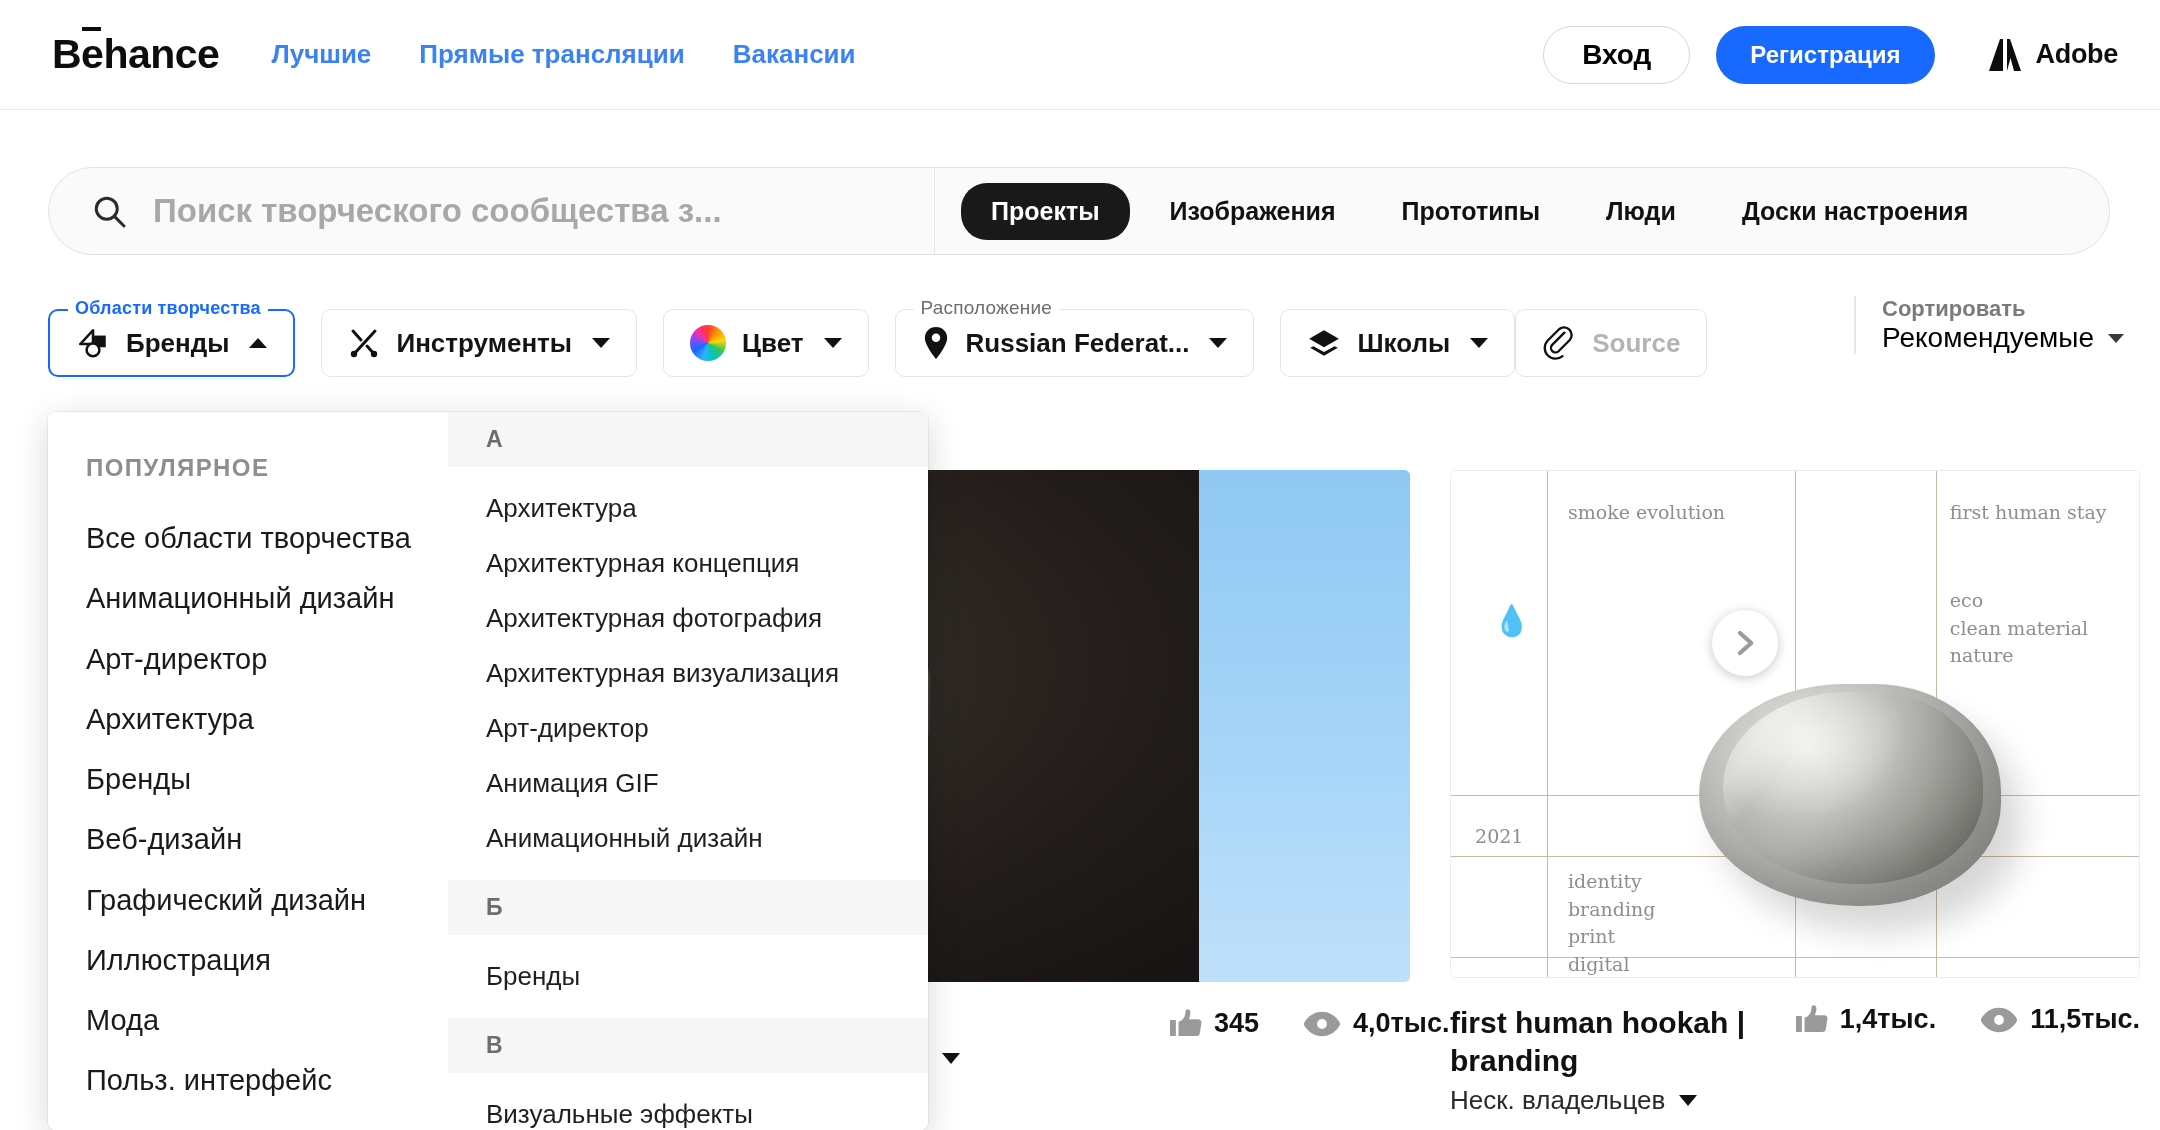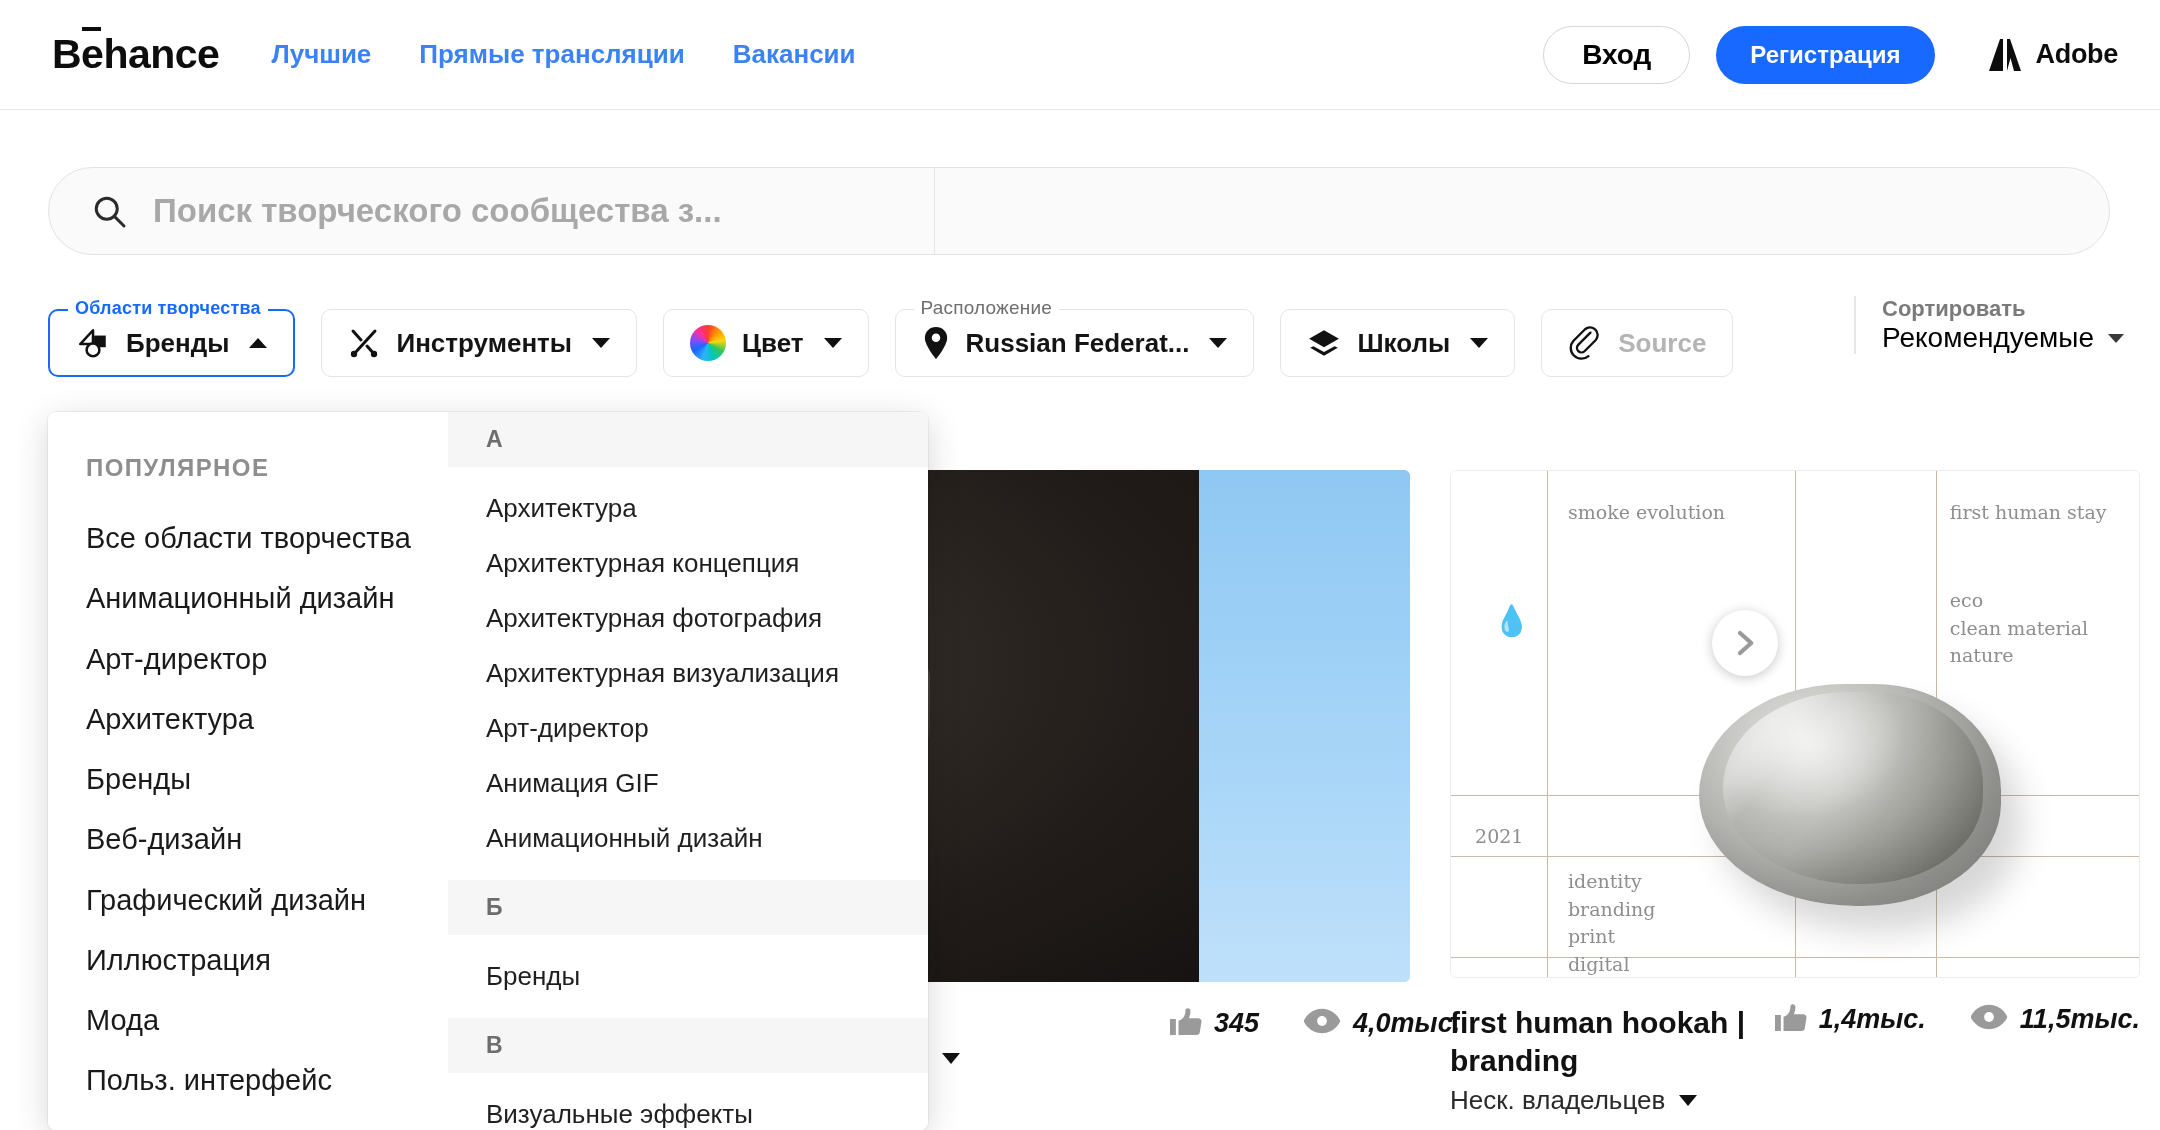--- a/index.html
+++ b/index.html
@@ -119,21 +119,21 @@
   .sort-label { font-size: 22px; font-weight: 700; color: #7a7a7a; }
   .sort-value { font-size: 28px; color: #000000; display:flex; align-items:center; gap:14px; }
   .caret-sm { width: 0; height: 0; border-left: 8px solid transparent;
               border-right: 8px solid transparent; border-top: 9px solid #3a3a3a; }
 
   
   .cards { position: absolute; top: 470px; left: 0; width: 2160px; height: 660px; }
   .card { position: absolute; top: 0; }
   .card-thumb { width: 100%; border-radius: 6px; overflow: hidden; position: relative; }
   .card-meta { display: flex; align-items: center; gap: 18px; margin-top: 26px; }
-  .metric { display: flex; align-items: flex-start; gap: 12px; font-style: italic; }
+  .metric { display: flex; align-items: center; gap: 12px; }
   .metric-val { font-size: 27px; font-weight: 700; color: #111; }
   .card-title { font-size: 30px; font-weight: 700; color: #111; line-height: 1.28; }
   .card-owner { font-size: 26px; color: #2a2a2a; display: flex; align-items: center; gap: 14px; margin-top: 4px; }
   .caret-owner { width:0;height:0;border-left:9px solid transparent;border-right:9px solid transparent;border-top:11px solid #111; }
 
   
   .art2 { position: relative; width: 100%; height: 100%; background: #fff; }
   .art2 .vline { position: absolute; top: 0; bottom: 0; width: 1px; background: #c9b9a6; }
   .art2 .hline { position: absolute; left: 0; right: 0; height: 1px; background: #c9b9a6; }
   .art2 .lbl { position: absolute; font-family: "DejaVu Serif", serif; font-size: 19px; color: #8e8e8e; line-height: 1.45; white-space: nowrap; }
@@ -224,20 +224,27 @@
 
   <div class="searchrow">
     <div class="searchbar">
       <div class="search-input-zone">
         <svg width="36" height="36" viewBox="0 0 24 24" fill="none">
           <circle cx="10.5" cy="10.5" r="7" stroke="#2b2b2b" stroke-width="2"></circle>
           <line x1="15.6" y1="15.6" x2="22" y2="22" stroke="#2b2b2b" stroke-width="2" stroke-linecap="round"></line>
         </svg>
         <span class="search-placeholder">Поиск творческого сообщества з...</span>
       </div>
+      <div class="search-tabs">
+        <span class="stab active">Проекты</span>
+        <span class="stab">Изображения</span>
+        <span class="stab">Прототипы</span>
+        <span class="stab">Люди</span>
+        <span class="stab">Доски настроения</span>
+      </div>
     </div>
   </div>
 
   <div class="filterrow">
 
     <div class="chip active" style="margin-left:48px;text-align:center;">
       <span class="legend">Области творчества</span>
       <svg width="34" height="34" viewBox="0 0 32 32">
         <path d="M4 17 L16 4 L16 17 Z" fill="none" stroke="#111" stroke-width="2.4" stroke-linejoin="round"></path>
         <rect x="17" y="9" width="11" height="11" fill="#111"></rect>
@@ -277,21 +284,21 @@
 
     <div class="chip" style="margin-left:26px;">
       <svg width="34" height="34" viewBox="0 0 32 32">
         <path d="M16 4 L30 12 L16 20 L2 12 Z" fill="#111"></path>
         <path d="M6 19 L16 24.5 L26 19 L29 20.5 L16 28 L3 20.5 Z" fill="#111"></path>
       </svg>
       <span class="chip-label">Школы</span>
       <span class="caret"></span>
     </div>
 
-    <div class="chip muted" style="margin-left:26px;gap:16px;">
+    <div class="chip muted" style="gap:16px;">
       <svg width="34" height="34" viewBox="0 0 32 32" fill="none">
         <path d="M24 9 L11.5 21.5 a4.6 4.6 0 0 0 6.5 6.5 L29.5 16.5 a7.8 7.8 0 0 0 -11 -11 L6.5 17.5 a11 11 0 0 0 15.5 15.5" stroke="#111" stroke-width="2.4" stroke-linecap="round" transform="translate(-1,-2) scale(0.92)"></path>
       </svg>
       <span class="chip-label">Source</span>
     </div>
 
     <div class="next-circle" style="left:1712px; top:322px;">
       <svg width="30" height="30" viewBox="0 0 24 24" fill="none">
         <path d="M8 4 L17 12 L8 20" stroke="#9a9a9a" stroke-width="3.4" stroke-linecap="round" stroke-linejoin="round"></path>
       </svg>

